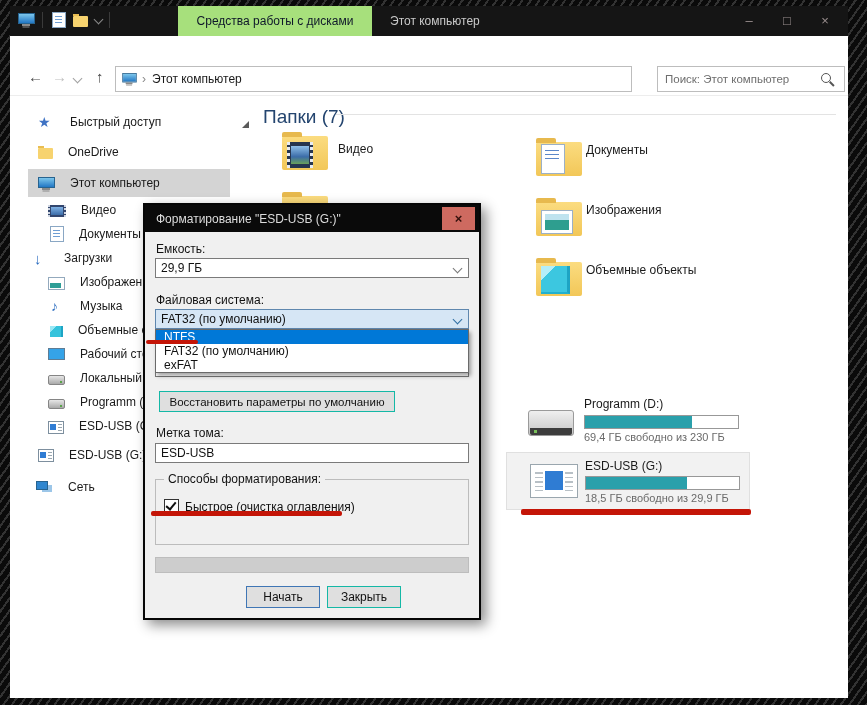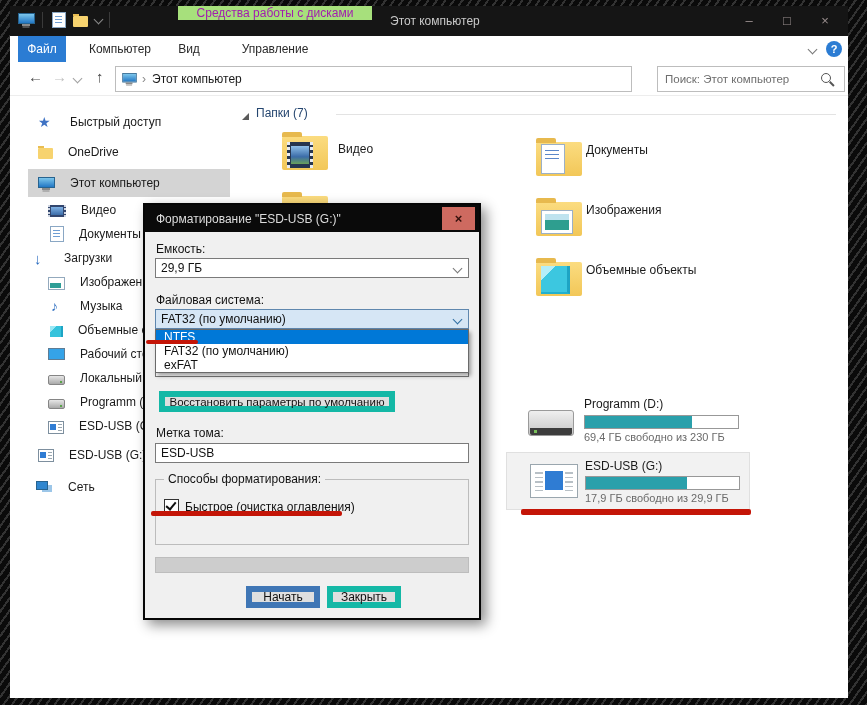--- a/index.html
+++ b/index.html
@@ -8,22 +8,22 @@
     background:#0c0c0c;
     background-image:repeating-linear-gradient(125deg,rgba(150,150,150,.28) 0 2px,rgba(10,10,10,.95) 2px 7px)}
   .abs{position:absolute}
   
   #win{position:absolute;left:10px;top:6px;width:838px;height:692px;background:#fff}
   #titlebar{position:absolute;left:0;top:0;width:100%;height:30px;background:#151515}
   .qat{position:absolute;top:5px;display:flex;align-items:center;gap:7px;left:8px}
   .vsep{width:1px;height:16px;background:#3a3a3a}
   .winbtn{position:absolute;top:0;width:38px;height:29px;color:#9a8f8f;font-size:13px;
     display:flex;align-items:center;justify-content:center}
-  #ttl-tooltab{position:absolute;left:168px;top:0;width:194px;height:14px;background:#a7e07c;
-    color:#a21caf;font-size:12px;display:flex;align-items:center;justify-content:center}
+  #ttl-tooltab{position:absolute;left:168px;top:0;width:194px;height:30px;background:#a7e07c;
+    color:#0f172a;font-size:12px;display:flex;align-items:center;justify-content:center}
   #ttl-title{position:absolute;left:380px;top:0;height:30px;color:#c9c9c9;font-size:12px;
     display:flex;align-items:center}
   
   #ribbon{position:absolute;left:0;top:30px;width:100%;height:26px;background:#fff;border-bottom:1px solid #e2e2e2}
   .rtab{position:absolute;top:0;height:26px;display:flex;align-items:center;justify-content:center;
     font-size:12px;color:#2b2b2b}
   .rtab.file{background:#2b7cd3;color:#fff}
   #help{position:absolute;right:6px;top:5px;width:16px;height:16px;border-radius:50%;background:#2b7cd3;
     color:#fff;font-size:11px;font-weight:bold;display:flex;align-items:center;justify-content:center}
   #ribchev{position:absolute;right:32px;top:10px}
@@ -68,21 +68,21 @@
   .ic-usb::after{content:"";position:absolute;right:1px;top:2px;width:4px;height:7px;
     background:repeating-linear-gradient(#9aa7b0 0 1px,transparent 1px 3px)}
   .ic-net::before{content:"";position:absolute;left:0;top:2px;width:10px;height:7px;background:#2f86cf;border:1px solid #27638f;
     box-shadow:5px 3px 0 -1px #9cc6e8}
   
   #sidebar{position:absolute;left:0;top:102px;width:222px}
   .srow{position:relative;display:flex;align-items:center;gap:15px;font-size:12px;color:#1a1a1a}
   .srow .hl{position:absolute;left:18px;right:2px;top:1px;bottom:1px;background:#d4d4d4;z-index:0}
   .srow>*{position:relative;z-index:1}
   
-  .grphdr{position:absolute;left:242px;top:106px;font-size:12px;color:#24456f;display:flex;align-items:flex-end;gap:7px}
+  .grphdr{position:absolute;left:242px;top:106px;font-size:19px;color:#24456f;display:flex;align-items:flex-end;gap:14px}
   .tri{width:0;height:0;border-left:7px solid transparent;border-bottom:7px solid #5a5a5a}
   .grpline{position:absolute;left:336px;top:114px;width:500px;height:1px;background:#e3e3e3}
   .bigfolder{position:relative;width:46px;height:34px;background:linear-gradient(#fbdc80,#f2c758);border-radius:2px}
   .bigfolder::before{content:"";position:absolute;left:0;top:-4px;width:20px;height:5px;background:#e7b94e;border-radius:2px 2px 0 0}
   .ov{position:absolute;left:5px;bottom:2px}
   .ov-video{width:20px;height:26px;background:#27364f;border-left:3px dotted #e8ecf2;border-right:3px dotted #e8ecf2}
   .ov-video::before{content:"";position:absolute;inset:4px 1px;background:linear-gradient(#8fc0ea,#3b6ca8 60%,#6aa05a)}
   .ov-doc{width:22px;height:28px;background:#fff;border:1px solid #9bb0c7}
   .ov-doc::before{content:"";position:absolute;left:3px;top:5px;width:14px;height:12px;
     background:repeating-linear-gradient(#5b87c9 0 1.5px,transparent 1.5px 4px)}
@@ -123,21 +123,21 @@
   .dlbl{position:absolute;left:11px}
   .cbo{position:absolute;left:10px;right:10px;height:20px;border:1px solid #7a7a7a;background:#fff;
     display:flex;align-items:center;padding-left:5px;box-sizing:border-box}
   .cbo .chev{position:absolute;right:7px}
   .cbo.focus{background:#d6e6f5;border-color:#5f87ae}
   #fs-drop{position:absolute;left:10px;right:10px;top:124px;background:#fff;border:1px solid #6a6a6a;
     box-shadow:2px 3px 4px rgba(0,0,0,.35);z-index:2}
   .opt{height:14px;display:flex;align-items:center;padding-left:8px}
   .opt.selopt{background:#0078d7;color:#fff}
   #combo-remnant{position:absolute;left:10px;right:10px;top:150px;height:22px;background:#fff;border:1px solid #7a7a7a;box-sizing:border-box}
-  .dbtn{position:absolute;background:#dfdfdf;border:6px solid #14b8a6;display:flex;align-items:center;
+  .dbtn{position:absolute;background:#dfdfdf;border:1px solid #14b8a6;display:flex;align-items:center;
     justify-content:center;box-sizing:border-box}
   #dlg-input{position:absolute;left:10px;right:10px;top:238px;height:20px;background:#fff;border:1px solid #7a7a7a;
     display:flex;align-items:center;padding-left:5px;box-sizing:border-box}
   #dlg-group{position:absolute;left:10px;right:10px;top:274px;height:64px;border:1px solid #bcbcbc}
   #dlg-group .glbl{position:absolute;left:8px;top:-8px;background:#f0f0f0;padding:0 4px}
   .cbx{width:13px;height:13px;border:1px solid #333;background:#fff;position:relative;flex:none}
   .cbx::after{content:"";position:absolute;left:3px;top:0px;width:4px;height:8px;border-right:2px solid #111;
     border-bottom:2px solid #111;transform:rotate(40deg)}
   #dlg-progress{position:absolute;left:10px;right:10px;top:352px;height:14px;background:#cdcdcd;border:1px solid #bdbdbd}
   .redline{position:absolute;background:#c41507;border-radius:2px;z-index:60}
@@ -157,28 +157,20 @@
         <span class="chev" style="border-color:#8a8a8a"></span>
         <span class="vsep"></span>
       </div>
       <div id="ttl-tooltab">Средства работы с дисками</div>
       <div id="ttl-title">Этот компьютер</div>
       <div class="winbtn" style="right:80px">–</div>
       <div class="winbtn" style="right:42px">□</div>
       <div class="winbtn" style="right:4px">×</div>
     </div>
 
-    <div id="ribbon">
-      <div class="rtab file" style="left:8px;width:48px">Файл</div>
-      <div class="rtab" style="left:70px;width:80px">Компьютер</div>
-      <div class="rtab" style="left:155px;width:48px">Вид</div>
-      <div class="rtab" style="left:213px;width:104px">Управление</div>
-      <span class="chev" id="ribchev"></span>
-      <div id="help">?</div>
-    </div>
 
     <div id="addr">
       <span class="navglyph" style="left:18px">←</span>
       <span class="navglyph" style="left:42px;color:#c0c0c0">→</span>
       <span class="chev" style="position:absolute;left:64px;top:13px;border-color:#a0a0a0"></span>
       <span class="navglyph" style="left:86px">↑</span>
       <div class="addrbox">
         <span class="ic ic-monitor" style="margin:0 4px 0 5px;transform:scale(.85)"></span>
         <span style="color:#8a8a8a;margin-right:6px">›</span>
         <span>Этот компьютер</span>
@@ -303,21 +295,21 @@
     </div>
     <div class="dr-sub" style="left:79px;top:37px">69,4 ГБ свободно из 230 ГБ</div>
   </div>
 
   <div id="esd-tile">
     <span class="usbbig" style="left:23px;top:11px"></span>
     <div class="dr-name" style="left:78px;top:6px">ESD-USB (G:)</div>
     <div class="dr-bar" style="left:78px;top:23px">
       <div class="dr-fill" style="width: 66%;"></div>
     </div>
-    <div class="dr-sub" style="left:78px;top:39px">17,9 ГБ свободно из 29,9 ГБ</div>
+    <div class="dr-sub" style="left:78px;top:39px">18,5 ГБ свободно из 29,9 ГБ</div>
   </div>
 
   <div id="dlg">
     <div id="dlg-title">Форматирование "ESD-USB (G:)"</div>
     <div id="dlg-close">×</div>
 
     <div class="dlbl" style="top:37px">Емкость:</div>
     <div class="cbo" style="top:53px">
       <span>29,9 ГБ</span>
       <span class="chev"></span>

